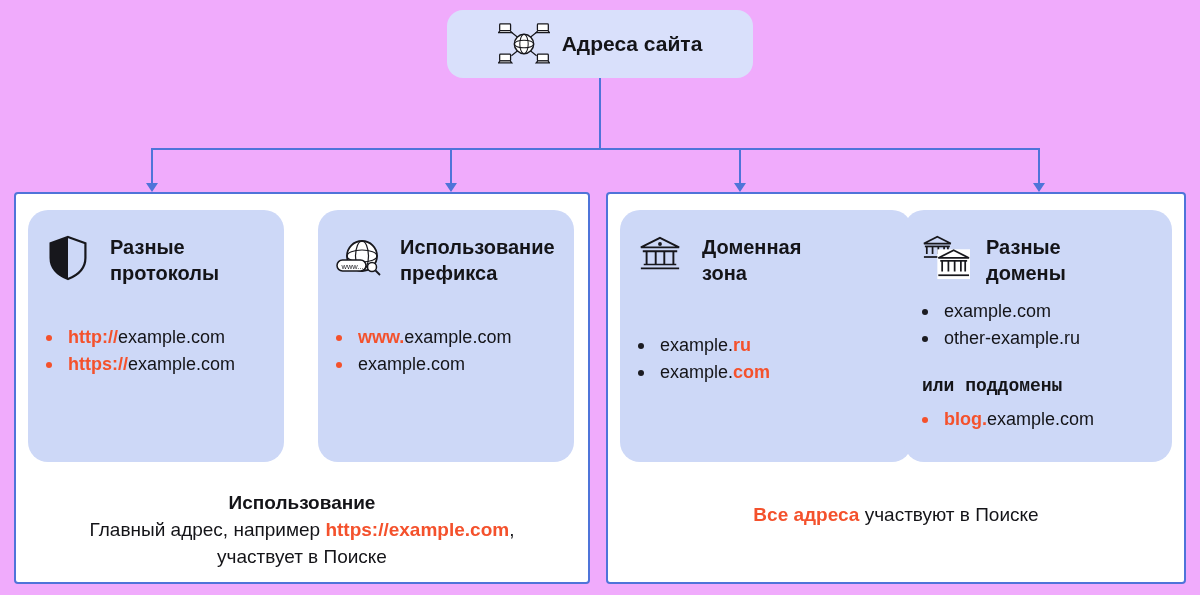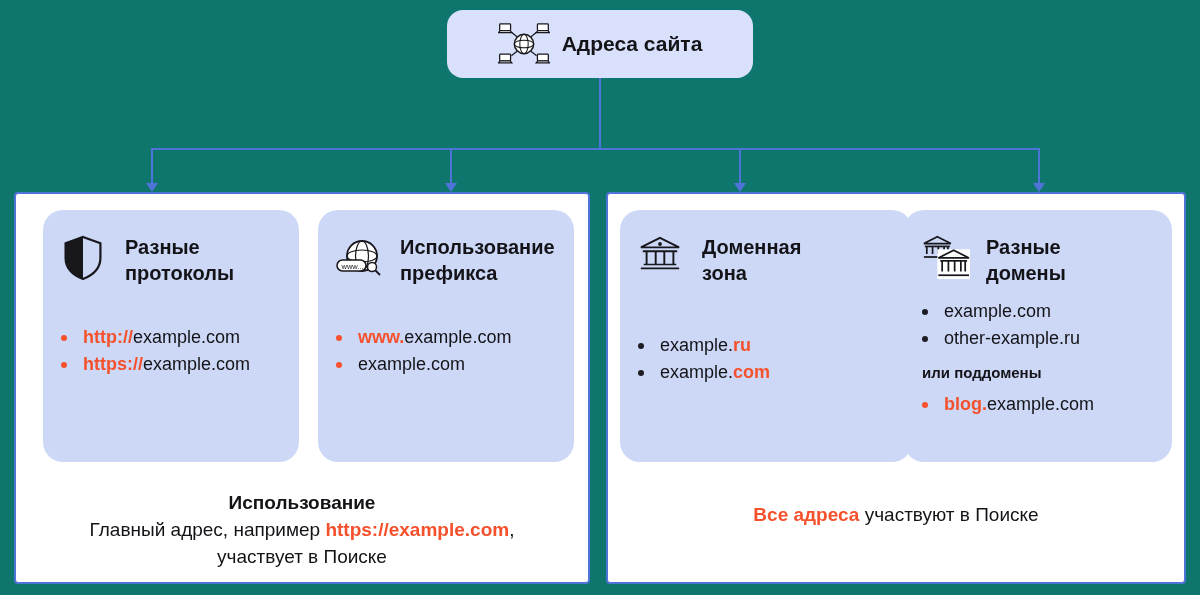--- a/index.html
+++ b/index.html
@@ -1,18 +1,18 @@
 <!DOCTYPE html>
 <html style="--accent: #f4512c; --line: #4f74d9; --card-bg: #cdd8f7; --root-bg: #d9e0fb; --text: #141418; --bullet-dark: #1c1c22;"><head>
 <meta charset="utf-8">
 <style>
   * { margin:0; padding:0; box-sizing:border-box; }
   body { font-family:"Liberation Sans", sans-serif; background:#ffffff; }
   .canvas {
-    position:relative; width:1200px; height:595px; background:#0f766e;
+    position:relative; width:1200px; height:595px; background:#f0abfc;
     color:var(--text,#141418); overflow:hidden;
   }
   
   .root-box {
     position:absolute; left:447px; top:10px; width:306px; height:68px;
     background:var(--root-bg,#d9e0fb); border-radius:16px;
     display:flex; align-items:center; justify-content:center; gap:12px;
   }
   .root-title { font-size:21px; font-weight:bold; }
   
@@ -45,21 +45,21 @@
   .c4 .card-list { margin-top:12px; }
   .c4 .card-list.sub { margin-top:10px; }
   .card-list li {
     display:flex; align-items:center; gap:16px;
     font-size:18px; line-height:1.5;
   }
   .bullet { flex:none; width:6px; height:6px; border-radius:50%; }
   .bullet.accent-b { background:var(--accent,#f4512c); }
   .bullet.dark-b { background:var(--bullet-dark,#1c1c22); }
   .accent { color:var(--accent,#f4512c); font-weight:bold; }
-  .sub-title { font-size:15px; font-weight:bold; margin-top:12px; }
+  .sub-title { font-size:18px; font-weight:bold; margin-top:24px;font-family:Liberation Mono, monospace; }
   
   .footer {
     position:absolute; left:0; right:0; text-align:center;
     font-size:19px; line-height:1.42;
   }
   .footer-title { font-weight:bold; }
   svg text { fill:#17171c; }
 </style>
 </head>
 <body>
@@ -96,21 +96,21 @@
   <div class="line" style="left:450px;top:148px;width:2px;height:36px"></div>
   <div class="line" style="left:739px;top:148px;width:2px;height:36px"></div>
   <div class="line" style="left:1038px;top:148px;width:2px;height:36px"></div>
   <div class="arrow-down" style="left:146px;top:183px"></div>
   <div class="arrow-down" style="left:445px;top:183px"></div>
   <div class="arrow-down" style="left:734px;top:183px"></div>
   <div class="arrow-down" style="left:1033px;top:183px"></div>
 
   <div class="group" style="left:14px;top:192px;width:576px;height:392px">
 
-    <div class="card c1" style="left:27px;top:16px;width:256px">
+    <div class="card c1" style="left:12px;top:16px;width:256px">
       <div class="card-header">
         <span class="card-icon">
           <svg width="44" height="48" viewBox="0 0 48 52">
             <defs>
                 <clipPath id="shalf">
                   <rect x="0" y="0" width="24" height="52"></rect>
                 </clipPath>
               </defs>
             <path d="M24 3 L43 10 V26 C43 38 34 45 24 49 C14 45 5 38 5 26 V10 Z" fill="none" stroke="#17171c" stroke-width="2.4"></path>
             <path d="M24 3 L43 10 V26 C43 38 34 45 24 49 C14 45 5 38 5 26 V10 Z" fill="#17171c" clip-path="url(#shalf)"></path>

